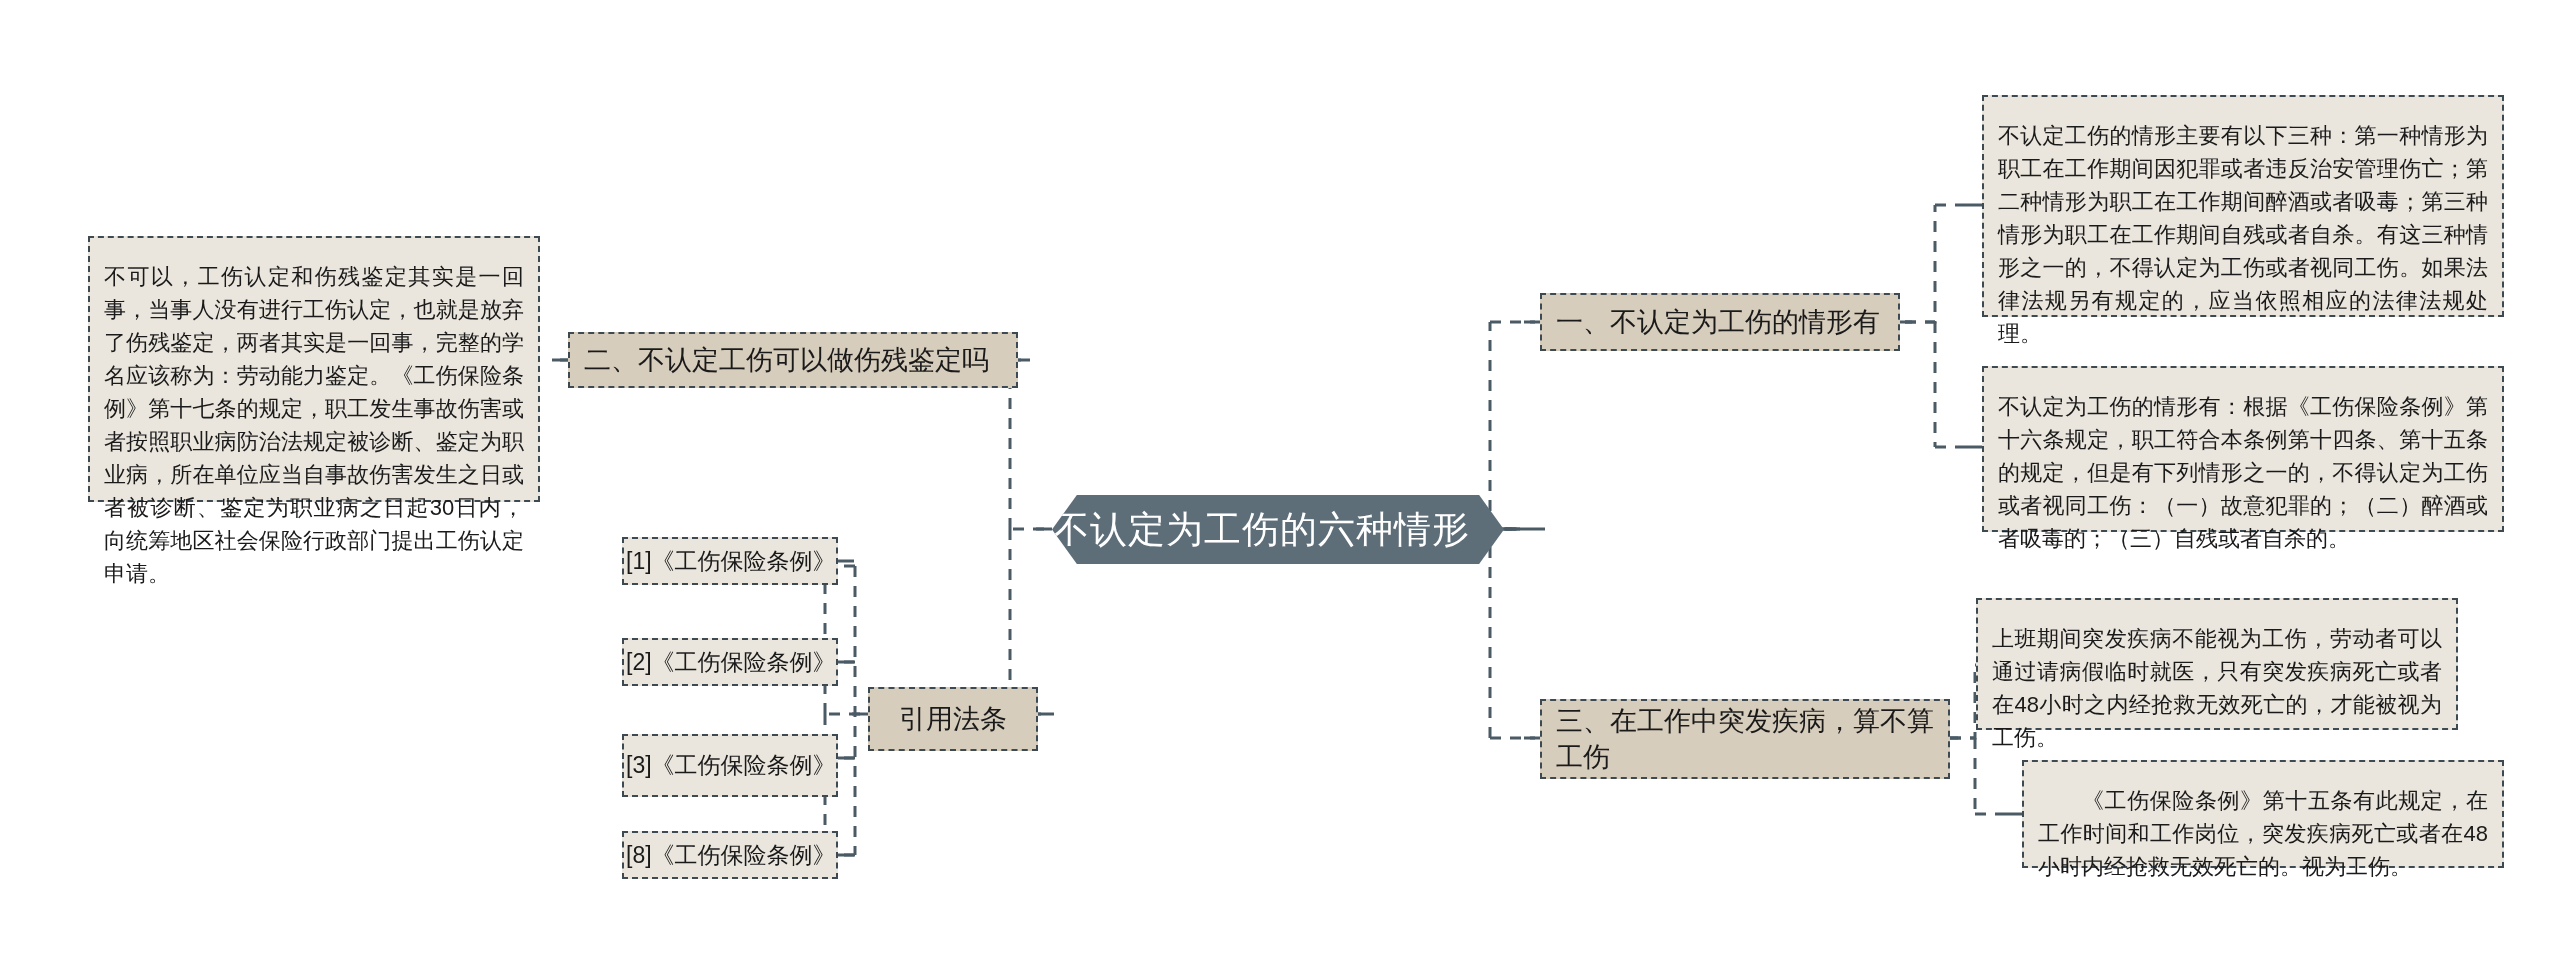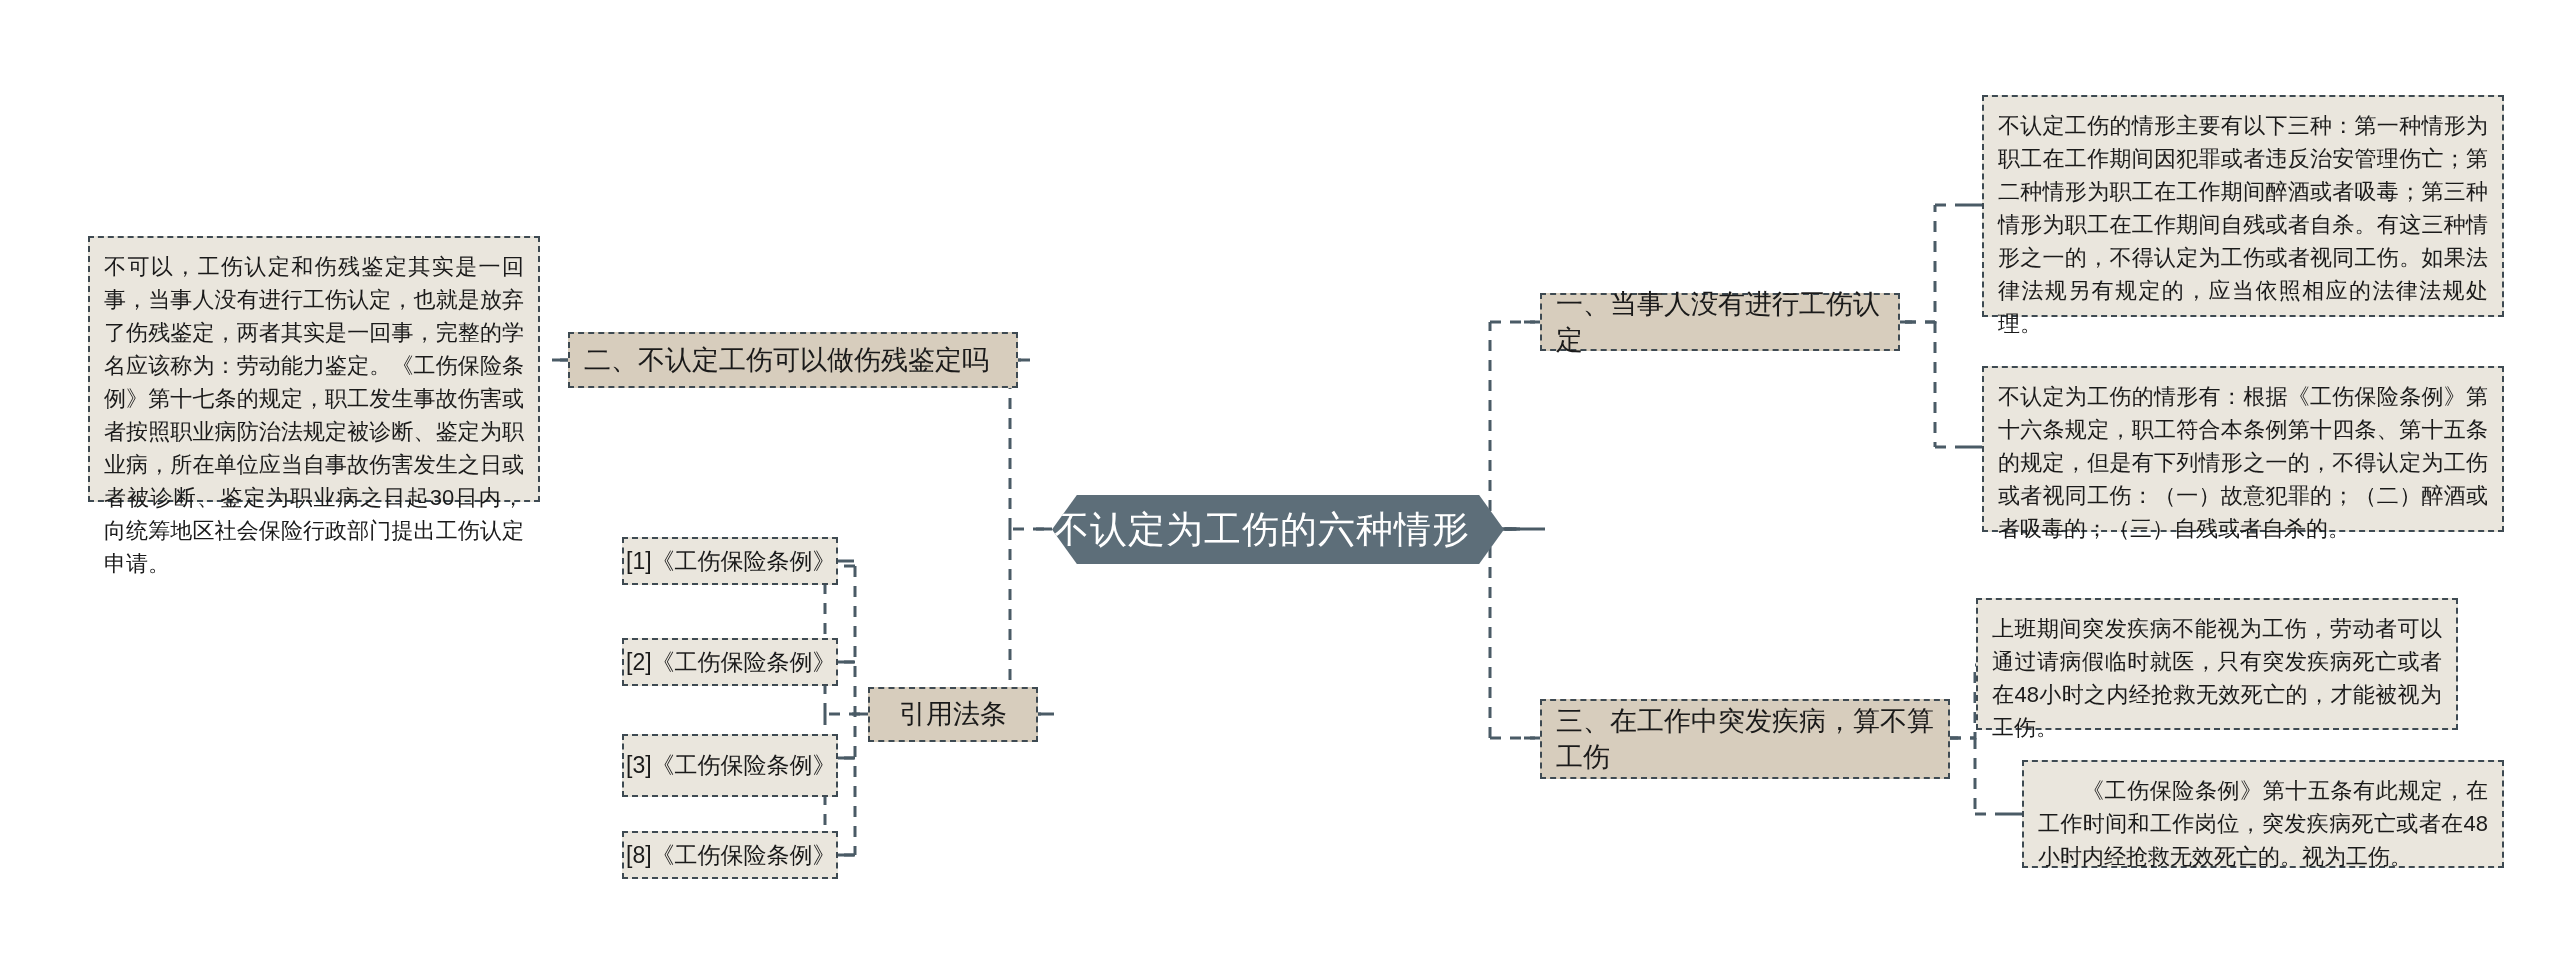--- a/index.html
+++ b/index.html
@@ -58,21 +58,21 @@
     padding: 6px 14px;
     line-height: 1.34;
   }
 
   
   .leaf {
     background: #eae6dd;
     color: #1a1a1a;
     font-size: 22px;
     line-height: 1.5;
-    padding: 12px 14px;
+    padding: 22px 14px;
     align-items: flex-start;
   }
   .leaf .txt {
     display: block;
     text-align: justify;
     text-justify: inter-character;
     width: 100%;
   }
   .leaf.indent .txt { text-indent: 2em; }
 
@@ -161,21 +161,21 @@
       <path d="M838 758 H854"></path>
       <path d="M838 855 H854"></path>
     </g>
   </svg>
 
   <div class="node root" style="left:1052px; top:495px; width:452px; height:69px;">
     <span>不认定为工伤的六种情形</span>
   </div>
 
   <div class="node branch" style="left:1540px; top:293px; width:360px; height:58px;">
-    <span>一、当事人没有进行工伤认定</span>
+    <span>一、不认定为工伤的情形有</span>
   </div>
 
   <div class="node leaf" style="left:1982px; top:95px; width:522px; height:222px;">
     <span class="txt">不认定工伤的情形主要有以下三种：第一种情形为职工在工作期间因犯罪或者违反治安管理伤亡；第二种情形为职工在工作期间醉酒或者吸毒；第三种情形为职工在工作期间自残或者自杀。有这三种情形之一的，不得认定为工伤或者视同工伤。如果法律法规另有规定的，应当依照相应的法律法规处理。</span>
   </div>
 
   <div class="node branch" style="left:1540px; top:699px; width:410px; height:80px;">
     <span>三、在工作中突发疾病，算不算工伤</span>
   </div>
 
@@ -192,21 +192,21 @@
   </div>
 
   <div class="node branch" style="left:568px; top:332px; width:450px; height:56px;">
     <span>二、不认定工伤可以做伤残鉴定吗</span>
   </div>
 
   <div class="node leaf" style="left:88px; top:236px; width:452px; height:266px;">
     <span class="txt">不可以，工伤认定和伤残鉴定其实是一回事，当事人没有进行工伤认定，也就是放弃了伤残鉴定，两者其实是一回事，完整的学名应该称为：劳动能力鉴定。《工伤保险条例》第十七条的规定，职工发生事故伤害或者按照职业病防治法规定被诊断、鉴定为职业病，所在单位应当自事故伤害发生之日或者被诊断、鉴定为职业病之日起30日内，向统筹地区社会保险行政部门提出工伤认定申请。</span>
   </div>
 
-  <div class="node branch" style="left:868px; top:687px; width:170px; height:55px; justify-content:center;">
+  <div class="node branch" style="left:868px; top:687px; width:170px; height:64px; justify-content:center;">
     <span>引用法条</span>
   </div>
 
   <div class="node cite" style="left:622px; top:537px; width:216px; height:48px;">
     <span>[1]《工伤保险条例》</span>
   </div>
 
   <div class="node cite" style="left:622px; top:638px; width:216px; height:48px;">
     <span>[2]《工伤保险条例》</span>
   </div>

